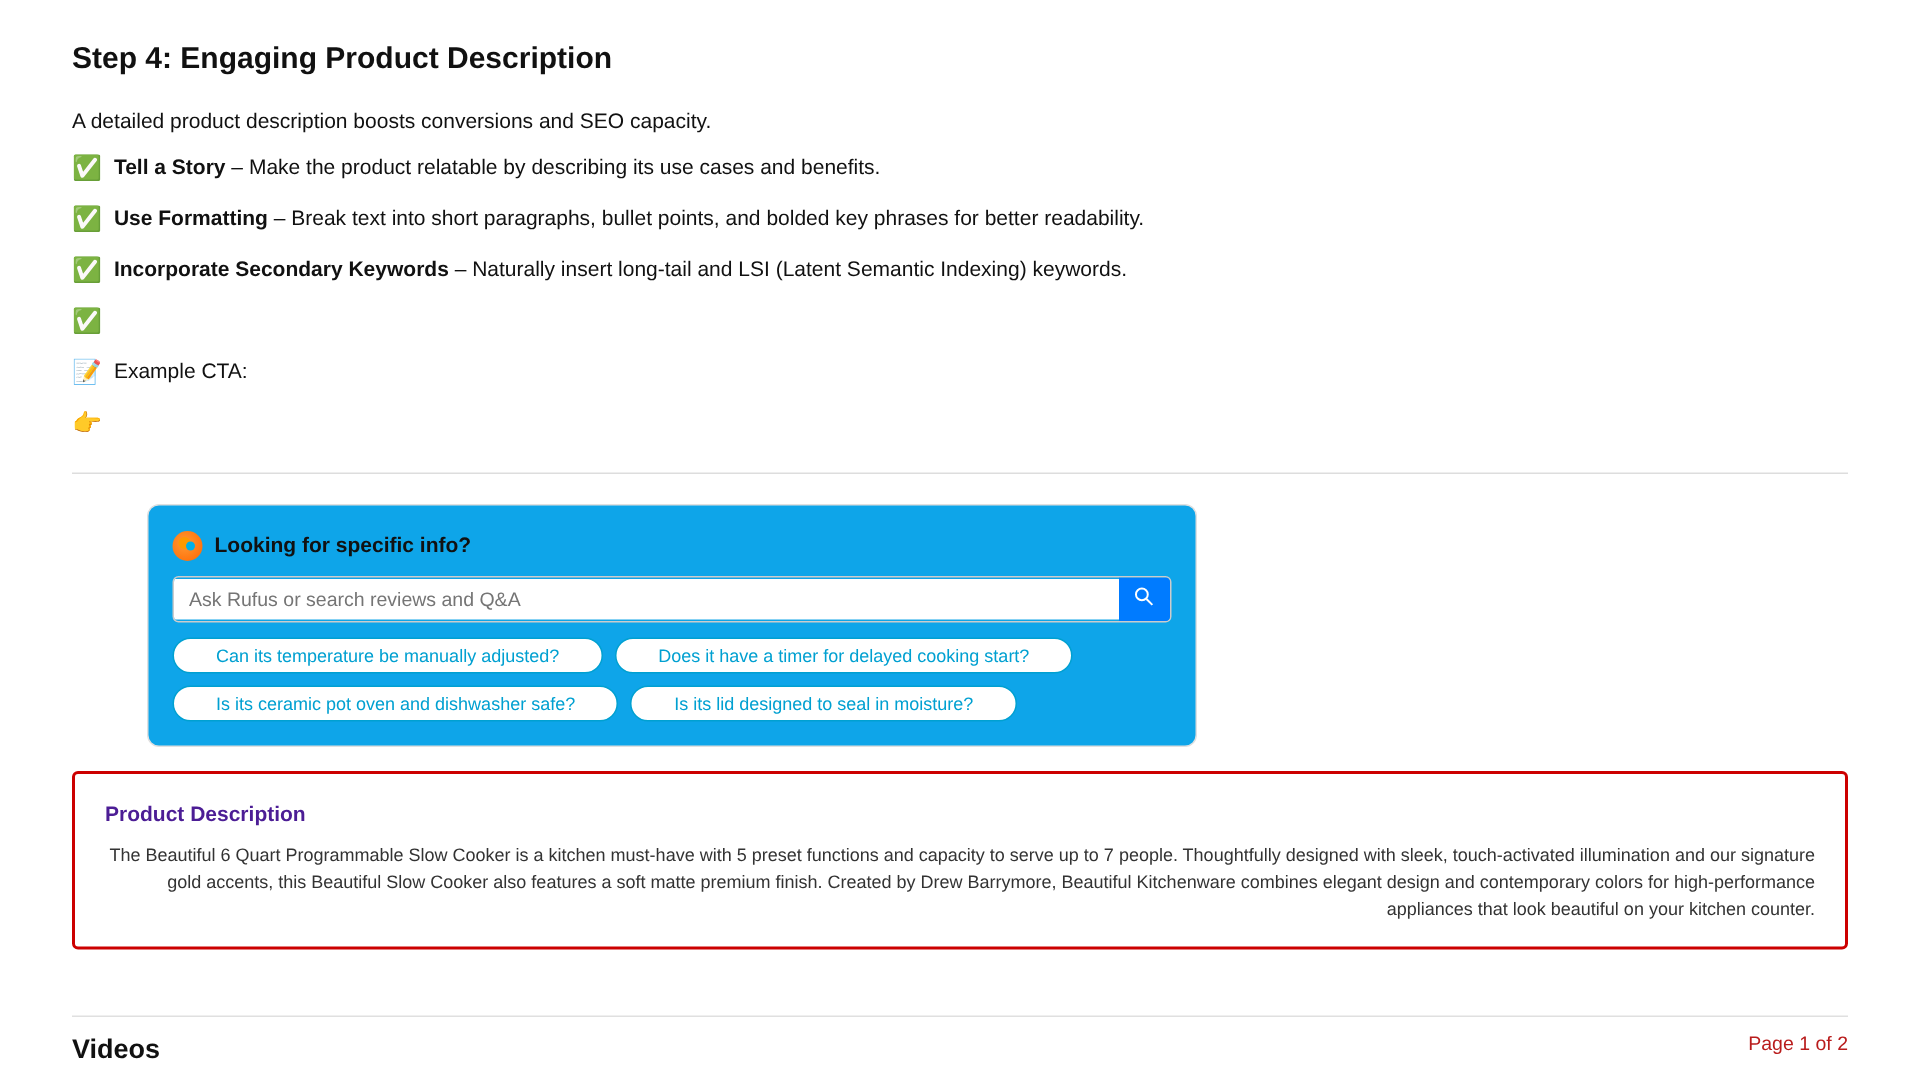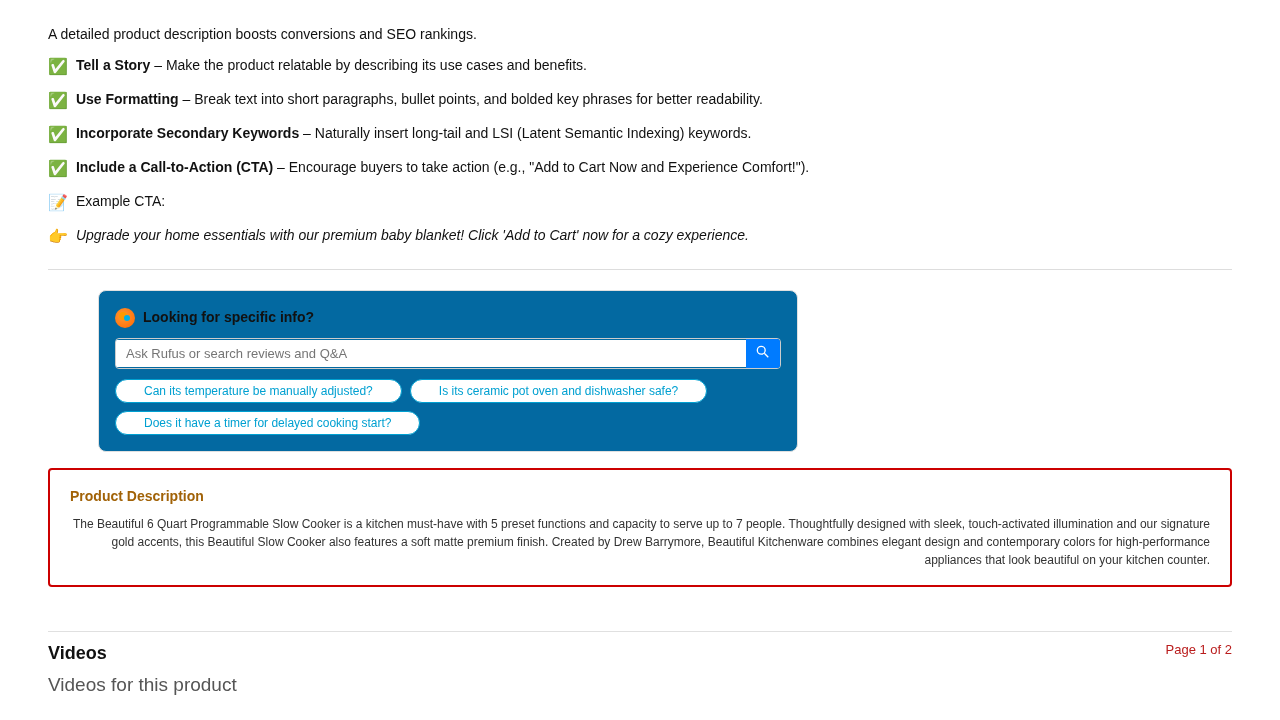--- a/index.html
+++ b/index.html
@@ -55,21 +55,21 @@
       font-style: italic;
       font-size: 14px;
     }
     .divider {
       border: none;
       border-top: 1px solid #ddd;
       margin: 20px 0;
     }
     
     .rufus-section {
-      background: #0369a1;
+      background: #0ea5e9;
       border: 1px solid #e0e0e0;
       border-radius: 8px;
       padding: 16px;
       margin-bottom: 16px;
       max-width: 700px;
       margin-left: 50px;
     }
     .rufus-header {
       display: flex;
       align-items: center;
@@ -134,21 +134,21 @@
     .product-desc-box {
       border: 2px solid #cc0000;
       border-radius: 4px;
       padding: 16px 20px;
       margin-bottom: 20px;
     }
     .product-desc-label {
       font-weight: bold;
       font-size: 14px;
       margin-bottom: 8px;
-      color: #a16207;
+      color: #4c1d95;
     }
     .product-desc-text {
       font-size: 12px;
       color: #333;
       line-height: 1.5;
       text-align: right;
     }
     
     .videos-section {
       display: flex;
@@ -175,22 +175,23 @@
     .videos-page {
       font-size: 13px;
       color: #b91c1c;
     }
   </style>
 </head>
 <body>
 
 <div class="page">
 
-
-  <p class="intro-text">A detailed product description boosts conversions and SEO rankings.</p>
+  <h2 class="step-heading">Step 4: Engaging Product Description</h2>
+
+  <p class="intro-text">A detailed product description boosts conversions and SEO capacity.</p>
 
   <div>
     <div class="bullet-item">
       <span class="emoji">✅</span>
       <span>
         <span class="label">Tell a Story</span><span> – Make the product relatable by describing its use cases and benefits.</span>
       </span>
     </div>
     <div class="bullet-item">
       <span class="emoji">✅</span>
@@ -199,34 +200,30 @@
       </span>
     </div>
     <div class="bullet-item">
       <span class="emoji">✅</span>
       <span>
         <span class="label">Incorporate Secondary Keywords</span><span> – Naturally insert long-tail and LSI (Latent Semantic Indexing) keywords.</span>
       </span>
     </div>
     <div class="bullet-item">
       <span class="emoji">✅</span>
-      <span>
-        <span class="label">Include a Call-to-Action (CTA)</span><span> – Encourage buyers to take action (e.g., "Add to Cart Now and Experience Comfort!").</span>
-      </span>
     </div>
   </div>
 
   <div class="cta-example">
     <span class="emoji">📝</span>
     <span>Example CTA:</span>
   </div>
 
   <div class="cta-example">
     <span class="emoji">👉</span>
-    <span class="cta-italic">Upgrade your home essentials with our premium baby blanket! Click 'Add to Cart' now for a cozy experience.</span>
   </div>
 
   <hr class="divider">
 
   <div class="rufus-section">
     <div class="rufus-header">
       <div class="rufus-icon">
         <svg width="14" height="14" viewBox="0 0 14 14">
           <circle cx="5" cy="5" r="4" fill="#ff9900"></circle>
           <circle cx="9" cy="7" r="3" fill="#00b0e6"></circle>
@@ -238,22 +235,23 @@
       <input class="search-input" type="text" placeholder="Ask Rufus or search reviews and Q&amp;A" style="">
       <button class="search-btn">
         <svg width="14" height="14" viewBox="0 0 16 16" fill="white">
           <circle cx="6" cy="6" r="4.5" stroke="white" stroke-width="1.5" fill="none"></circle>
           <line x1="9.5" y1="9.5" x2="14" y2="14" stroke="white" stroke-width="1.5"></line>
         </svg>
       </button>
     </div>
     <div class="suggestion-chips">
       <button class="chip">Can its temperature be manually adjusted?</button>
+      <button class="chip">Does it have a timer for delayed cooking start?</button>
       <button class="chip">Is its ceramic pot oven and dishwasher safe?</button>
-      <button class="chip">Does it have a timer for delayed cooking start?</button>
+      <button class="chip">Is its lid designed to seal in moisture?</button>
     </div>
   </div>
 
   <div class="product-desc-box">
     <div class="product-desc-label">Product Description</div>
     <p class="product-desc-text">The Beautiful 6 Quart Programmable Slow Cooker is a kitchen must-have with 5 preset functions and capacity to serve up to 7 people. Thoughtfully designed with sleek, touch-activated illumination and our signature gold accents, this Beautiful Slow Cooker also features a soft matte premium finish. Created by Drew Barrymore, Beautiful Kitchenware combines elegant design and contemporary colors for high-performance appliances that look beautiful on your kitchen counter.</p>
   </div>
 
   <div class="videos-section">
     <div class="videos-left">

